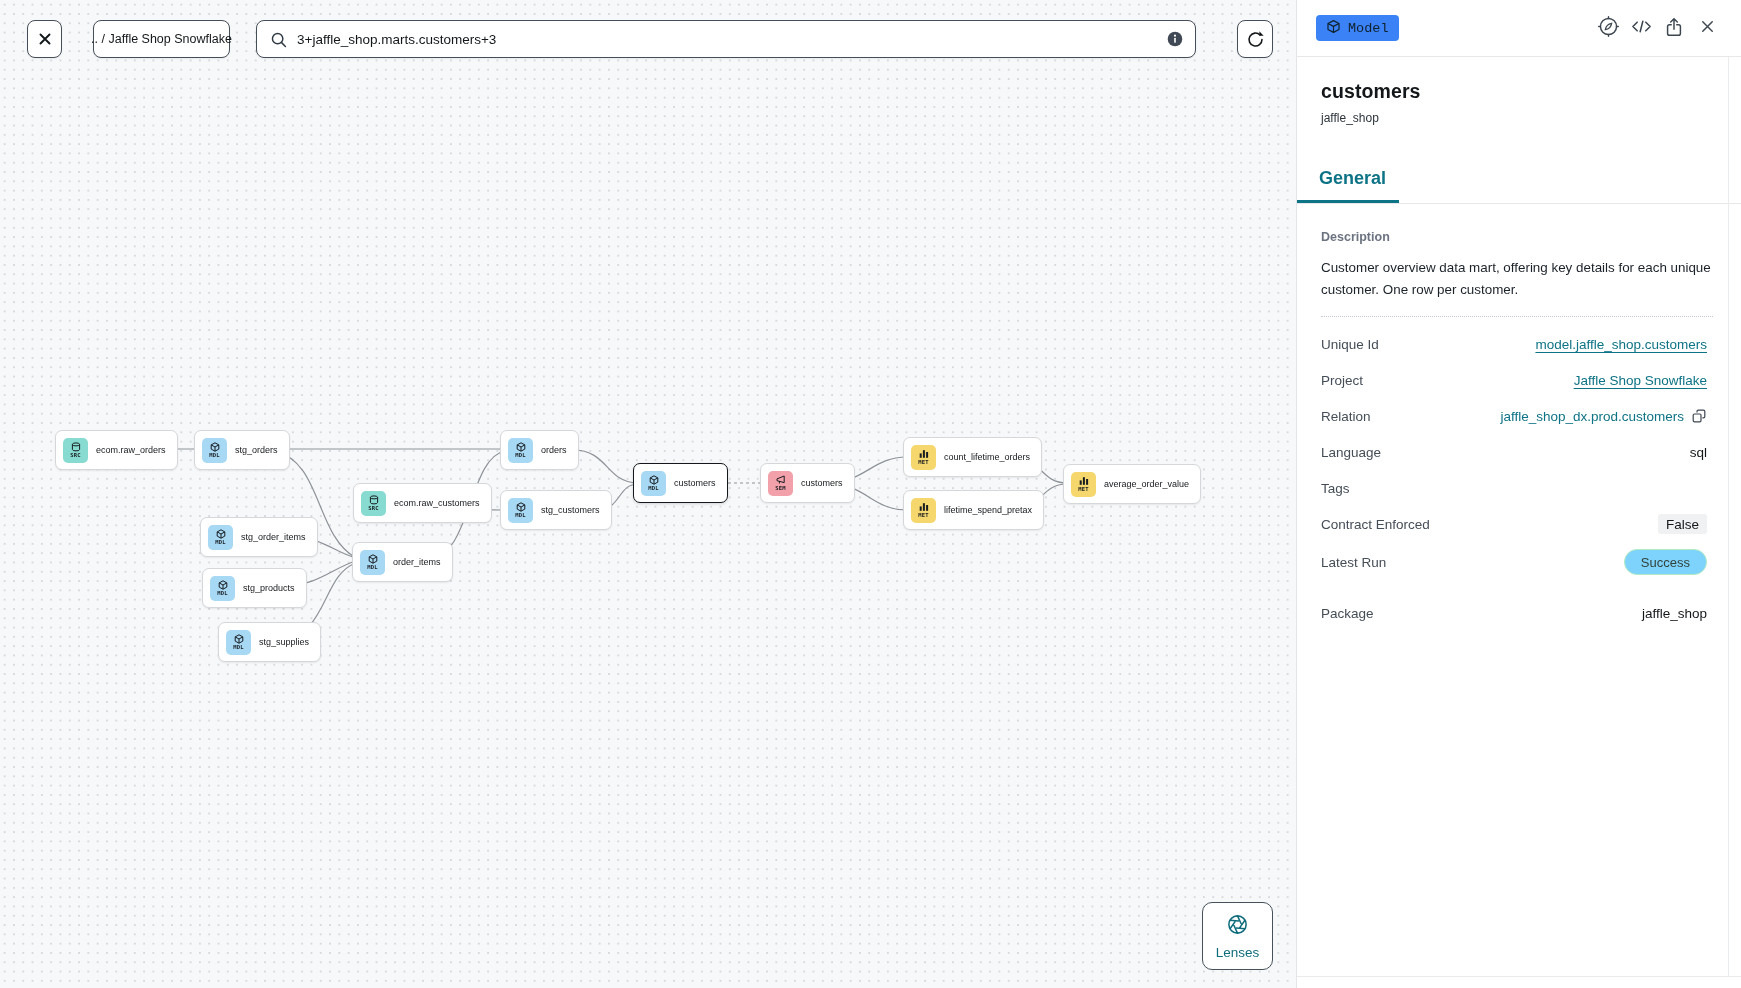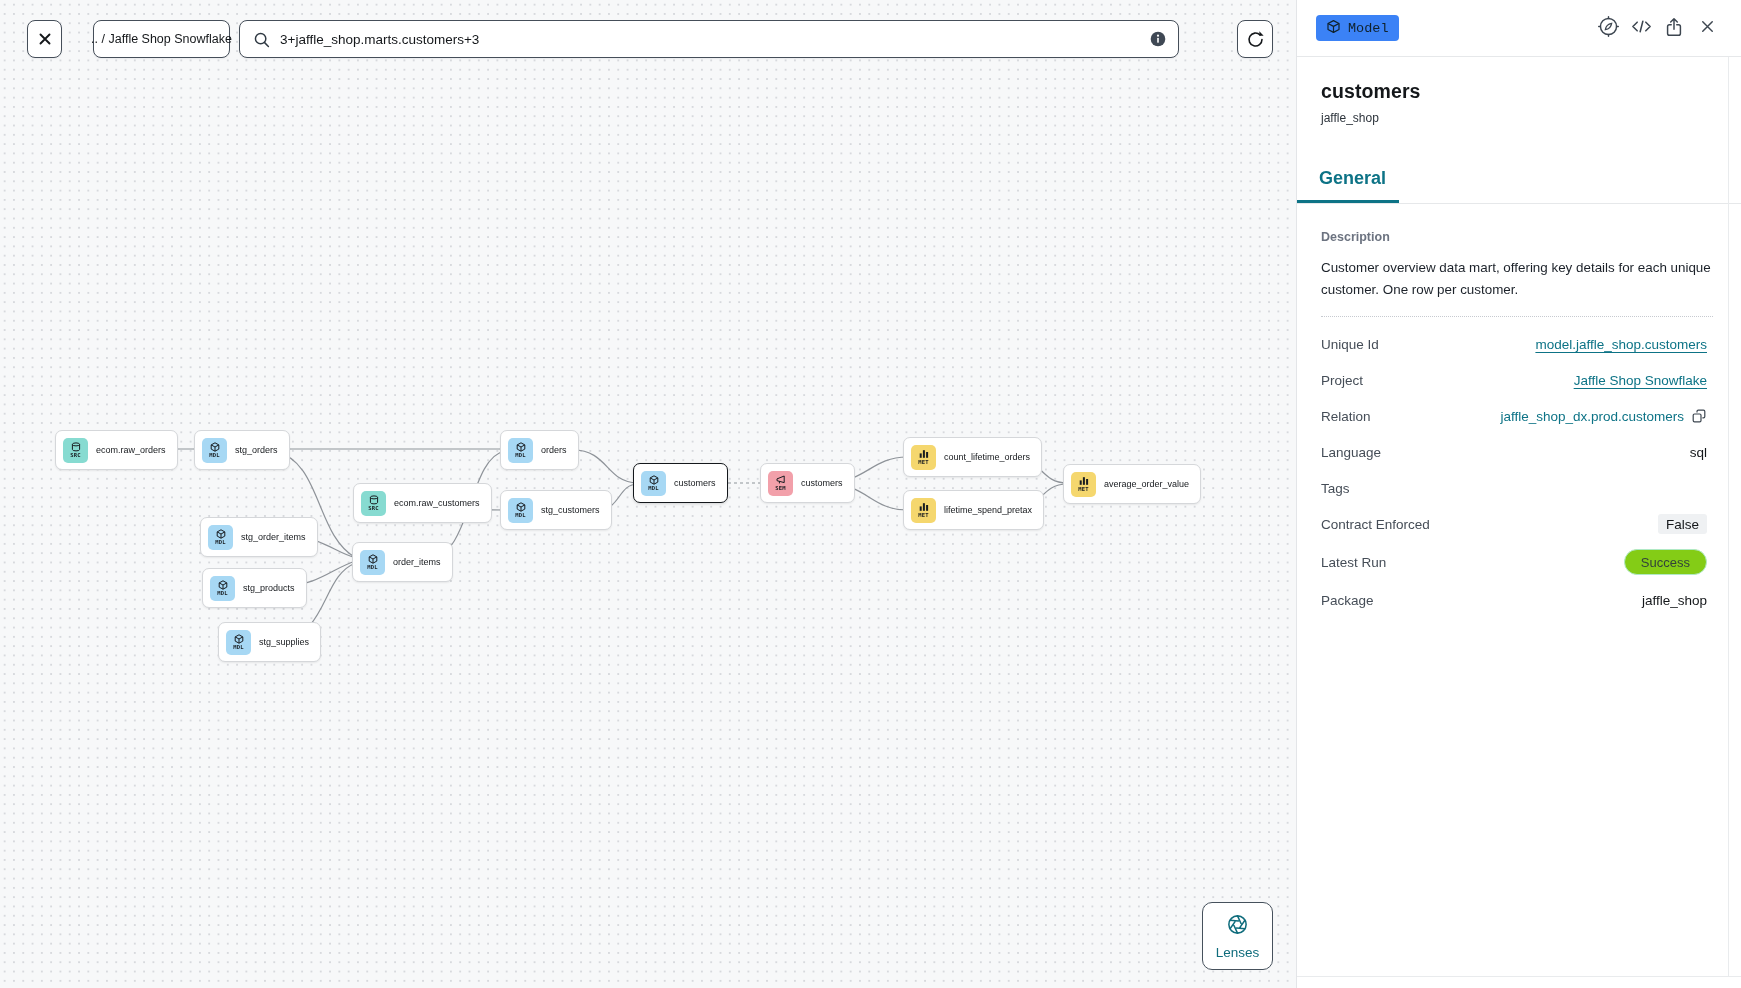--- a/index.html
+++ b/index.html
@@ -15,21 +15,21 @@
   .edges path{fill:none;stroke:#8e9399;stroke-width:1.2px;}
   .edges path.dashed{stroke-dasharray:3 3;}
 
   
   .chip{position:absolute;top:20px;height:38px;background:#fff;border:1px solid #454e59;
     border-radius:8px;box-sizing:border-box;display:flex;align-items:center;justify-content:center;
     box-shadow:0 1px 2px rgba(16,24,40,.06);cursor:pointer;}
   .chip svg{display:block;}
   .close-btn{left:27px;width:35px;}
   .crumb{left:93px;width:137px;font-size:12.5px;color:#14171a;white-space:nowrap;}
-  .searchbar{left:239px;width:940px;justify-content:flex-start;padding:0 12px;gap:9px;cursor:text;}
+  .searchbar{left:256px;width:940px;justify-content:flex-start;padding:0 12px;gap:9px;cursor:text;}
   .searchbar input{flex:1;border:none;outline:none;background:transparent;font-family:"Liberation Sans",sans-serif;
     font-size:13.5px;color:#14171a;padding:0;}
   .refresh-btn{left:1237px;width:36px;}
 
   
   .node{position:absolute;display:inline-flex;align-items:center;gap:8px;height:40px;box-sizing:border-box;
     padding:7px 11px 7px 7px;background:#fff;border:1px solid #d5d7da;border-radius:7px;
     box-shadow:0 1px 2px rgba(0,0,0,.07);cursor:pointer;white-space:nowrap;}
   .node.selected{border:1.8px solid #14181c;box-shadow:0 1px 3px rgba(0,0,0,.15);}
   .badge-sq{width:25px;height:25px;border-radius:5px;display:flex;flex-direction:column;
@@ -63,29 +63,29 @@
   .panel-sub{margin-top:8px;font-size:12px;color:#2c333b;}
   .tabs{margin-top:33px;border-bottom:1px solid #e6e8ea;}
   .tab{display:inline-block;padding:10px 13px 11px 22px;font-size:18px;font-weight:700;color:#0d7386;
     border-bottom:3px solid #0d7386;cursor:pointer;}
   .desc-label{margin-top:26px;font-size:12.5px;font-weight:700;color:#6c7380;}
   .desc-p{margin:13px 0 0;font-size:13.4px;line-height:22px;color:#1c222a;}
   .dotted-hr{margin-top:15px;border:none;border-top:1.5px dotted #c7cad0;height:0;}
   .rows{margin-top:16px;padding-right:6px;}
   .row{display:flex;justify-content:space-between;align-items:center;min-height:22px;
     margin-bottom:14px;font-size:13.5px;}
-  .row.tall{margin-bottom:14px;}
+  .row.tall{margin-bottom:27px;}
   .row-label{color:#454d57;}
   .valwrap{display:flex;align-items:center;gap:7px;}
   .val{color:#14171a;}
   a.val{cursor:pointer;}
   .link{color:#0d7386;text-decoration:none;}
   .u{text-decoration:underline;text-underline-offset:2.5px;}
   .badge-val{background:#eff1f3;padding:2.5px 8px;border-radius:3px;}
-  .pill{background:#84cc16;border:1px solid #b0e9c4;color:#33423a;padding:4.5px 16px;
+  .pill{background:#7dd3fc;border:1px solid #b0e9c4;color:#33423a;padding:4.5px 16px;
     border-radius:999px;font-size:13px;}
   .copy-btn{background:none;border:none;padding:0;cursor:pointer;display:flex;}
 </style>
 </head>
 <body>
 
 <div class="stage">
 
   <div class="canvas">
     <svg class="edges" id="edges-svg" viewBox="0 0 1296 988" xmlns="http://www.w3.org/2000/svg">

